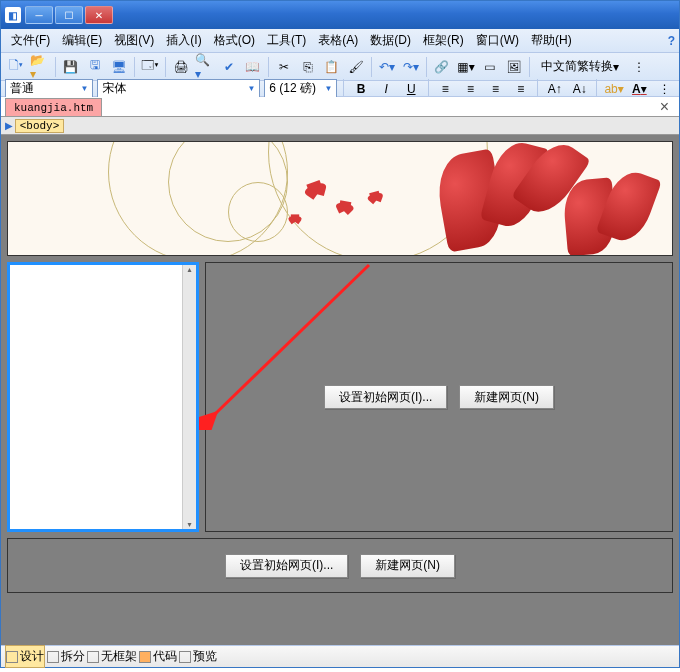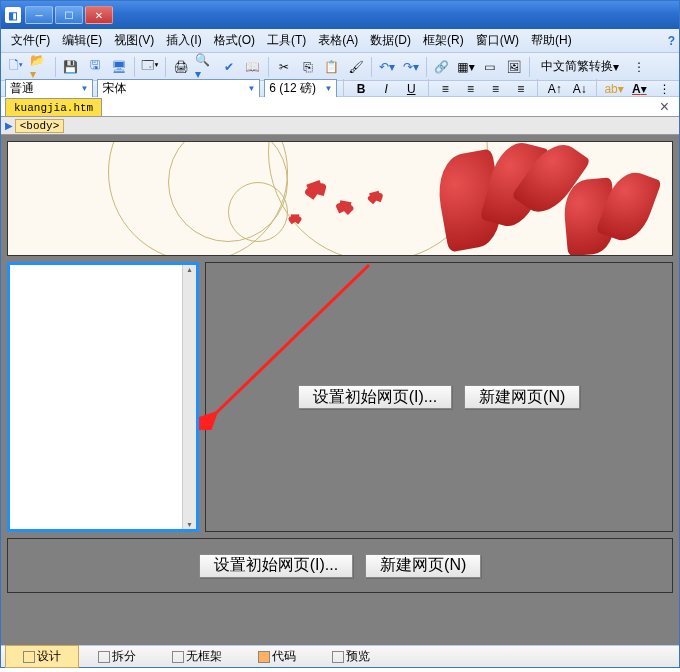--- a/index.html
+++ b/index.html
@@ -16,39 +16,39 @@
 .menubar .qm{margin-left:auto;font-weight:bold;color:#2d6fd0}
 .toolbar{height:28px;background:linear-gradient(#e8f0fb,#d8e6f8);border-bottom:1px solid #b5c8e8;display:flex;align-items:center;padding:0 4px;gap:2px}
 .tbtn{width:22px;height:22px;border:1px solid transparent;border-radius:2px;display:flex;align-items:center;justify-content:center;font-size:12px}
 .sep{width:1px;height:20px;background:#b5c8e8;margin:0 2px}
 .cnbtn{height:22px;padding:0 6px;border:1px solid transparent;display:flex;align-items:center;font-size:12px}
 .fmtbar{height:16px;background:linear-gradient(#e8f0fb,#d8e6f8);border-bottom:1px solid #b5c8e8;display:flex;align-items:center;padding:0 4px;gap:4px;font-size:12px}
 .combo{height:20px;border:1px solid #7a9ac8;background:#fff;display:flex;align-items:center;padding:0 4px}
 .combo .dd{margin-left:auto;color:#2d6fd0;font-size:8px}
 .fmtbtn{width:22px;height:22px;border:1px solid transparent;display:flex;align-items:center;justify-content:center;font-size:12px}
 .tabbar{height:20px;background:#fff;border-bottom:1px solid #999;display:flex;align-items:flex-end;padding:0 4px}
-.ftab{height:18px;padding:0 8px;border:1px solid #999;border-bottom:none;background:#fde047;font-family:"Courier New",monospace;font-size:11px;display:flex;align-items:center}
+.ftab{height:18px;padding:0 8px;border:1px solid #999;border-bottom:none;background:#fca5a5;font-family:"Courier New",monospace;font-size:11px;display:flex;align-items:center}
 .tabx{margin-left:auto;font-size:16px;padding:0 6px;color:#555}
 .breadcrumb{height:18px;background:#e8e8e8;display:flex;align-items:center;padding:0 4px;font-size:11px;border-bottom:1px solid #999}
 .bcitem{padding:0 4px;border:1px solid #c8a860;background:#ffe8a0;font-family:"Courier New",monospace}
 .bcarrow{color:#2d6fd0;font-size:10px;margin-right:2px}
 .editor{flex:1;background:#808080;padding:6px;display:flex;flex-direction:column;gap:6px;overflow:hidden;position:relative}
 .frame{background:#fff;border:1px solid #333}
 .topframe{height:115px;position:relative;overflow:hidden;background:#fdf8f0}
 .midrow{display:flex;gap:6px;height:270px}
 .leftframe{width:192px;background:#fff;border:3px solid #2090ff;position:relative}
 .leftframe .sb{position:absolute;right:0;top:0;bottom:0;width:14px;background:#e8e8e8;border-left:1px solid #ccc}
 .leftframe .sb::before{content:"▴";position:absolute;top:0;left:0;right:0;text-align:center;font-size:8px;color:#666}
 .leftframe .sb::after{content:"▾";position:absolute;bottom:0;left:0;right:0;text-align:center;font-size:8px;color:#666}
 .rightframe{flex:1;background:#808080;display:flex;align-items:center;justify-content:center;gap:12px}
 .botframe{height:55px;background:#808080;display:flex;align-items:center;justify-content:center;gap:12px}
-.fpbutton{height:24px;padding:0 14px;background:linear-gradient(#fcfcfc,#e4e4e4);border:1px solid #888;font-size:16px;display:flex;align-items:center;box-shadow:1px 1px 0 rgba(0,0,0,.15)}
+.fpbutton{height:24px;padding:0 14px;background:linear-gradient(#fcfcfc,#e4e4e4);border:1px solid #888;font-size:12px;display:flex;align-items:center;box-shadow:1px 1px 0 rgba(0,0,0,.15)}
 .arrow-annot{position:absolute;left:198px;top:125px;pointer-events:none}
 .viewbar{height:22px;background:linear-gradient(#f8f8f8,#e8e8e8);border-top:1px solid #b5c8e8;display:flex;align-items:center;padding:0 4px;font-size:12px;gap:2px}
-.vbtn{padding:2px 17px;display:flex;align-items:center;gap:2px}
+.vbtn{padding:2px 0;display:flex;align-items:center;gap:2px}
 .vbtn.act{background:#ffe8a0;border:1px solid #c8a860}
 .vicon{width:12px;height:12px;border:1px solid #888;display:inline-block}
 .statusbar{height:20px;background:linear-gradient(#f8f8f8,#e8e8e8);border-top:1px solid #b5c8e8;display:flex;align-items:center;font-size:11px;justify-content:flex-end;padding:0 4px;gap:2px}
 .stcell{padding:0 6px;border-left:1px solid #c8c8c8}
 
 .flower{position:absolute}
 .petal{position:absolute;border-radius:50% 10% 50% 10%;background:radial-gradient(circle at 30% 30%,#e85050,#a81818);transform-origin:bottom right}
 .swirl{position:absolute;border:1px solid #c8b878;border-radius:50%;background:transparent}
 .heart{position:absolute;width:14px;height:12px;background:#d83838;transform:rotate(-20deg)}
 .heart::before,.heart::after{content:"";position:absolute;width:8px;height:12px;background:#d83838;border-radius:8px 8px 0 0}

